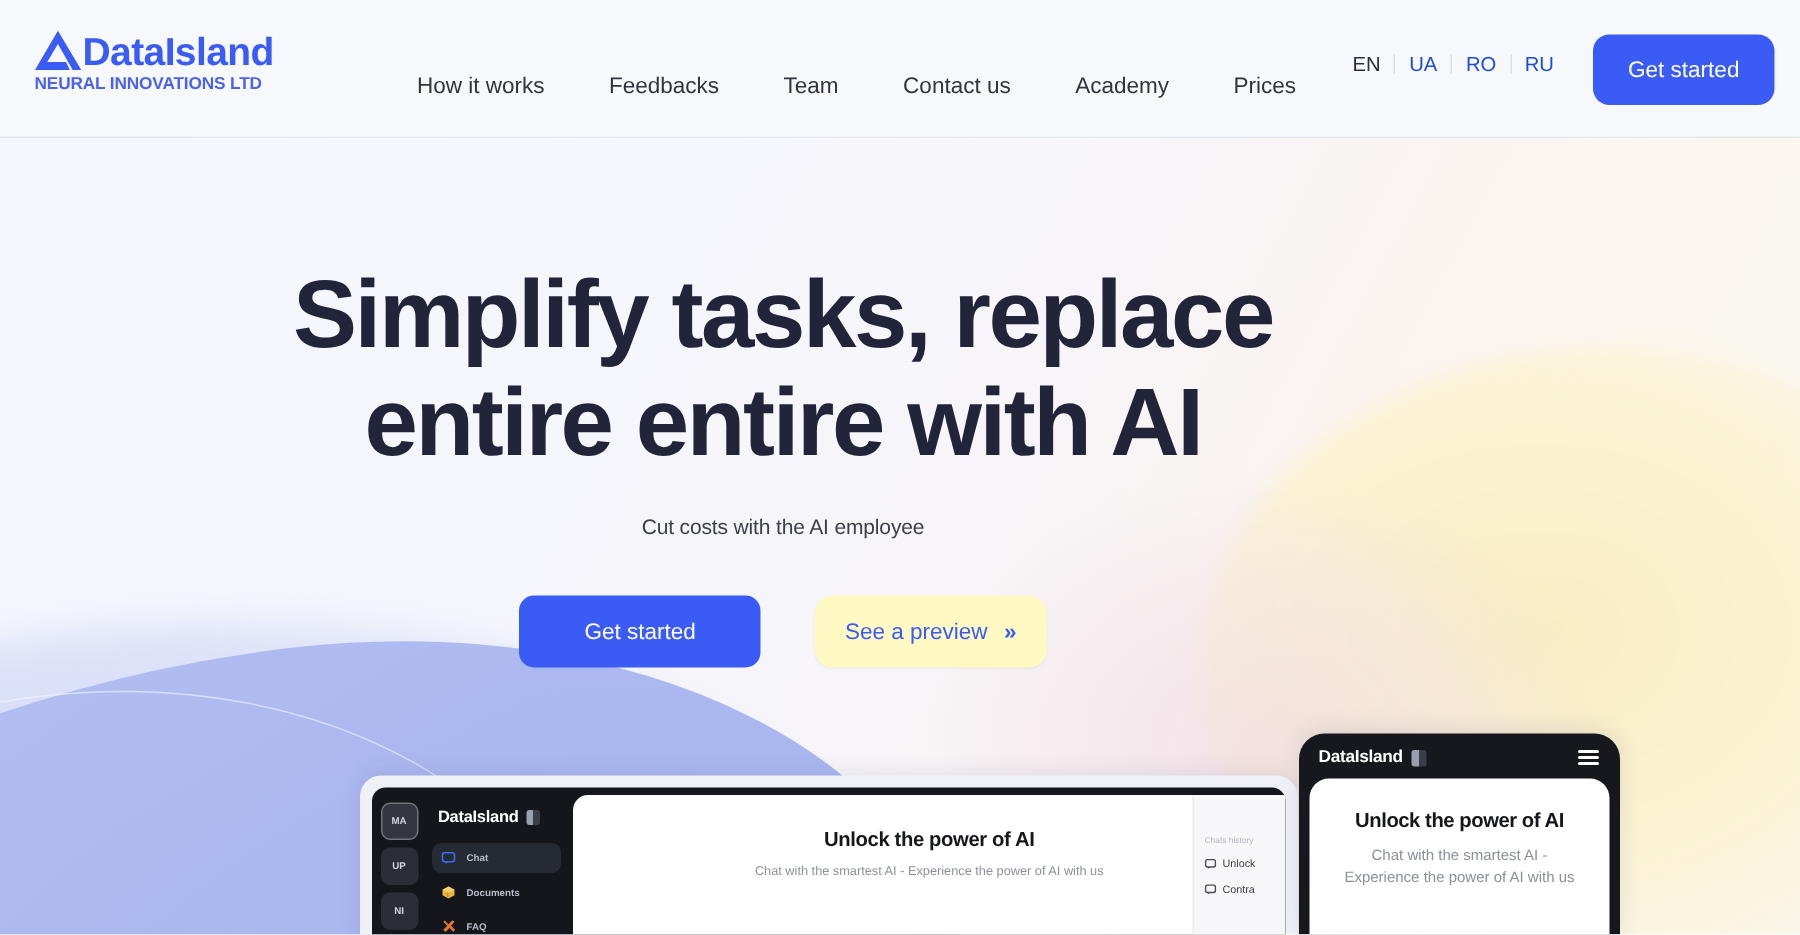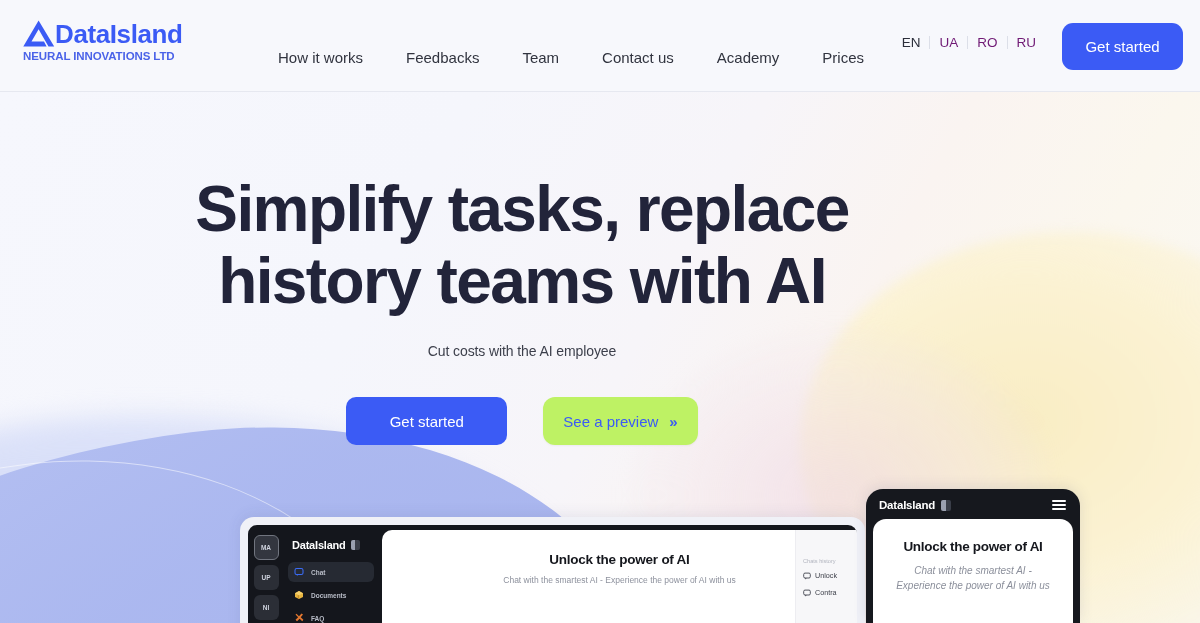--- a/index.html
+++ b/index.html
@@ -107,21 +107,21 @@
   .nav a {
     font-size:15px; color:#31343f; text-decoration:none;
     white-space:nowrap;
   }
 
   .lang {
     position:absolute; right:155px; top:0; height:84px;
     display:flex; align-items:center;
   }
   .lang-item {
-    font-size:13.5px; color:#701a75; padding:0 9px;
+    font-size:13.5px; color:#1d4ed8; padding:0 9px;
     position:relative; cursor:pointer;
   }
   .lang-item.active { color:#2b2e3a; font-weight:normal; }
   .lang-sep { width:1px; height:13px; background:#dcdfe8; }
 
   .btn-header {
     position:absolute; right:17px; top:23px;
     width:121px; height:47px;
     background:#3b5bf5; color:#fff;
     border:none; border-radius:11px;
@@ -151,21 +151,21 @@
     gap:36px; margin-top:38px;
   }
   .btn-primary {
     width:161px; height:48px;
     background:#3b5bf5; color:#fff;
     border:none; border-radius:10px;
     font-size:15px; font-family:inherit; cursor:pointer;
   }
   .btn-ghost {
     height:48px; padding:0 20px;
-    background:#bef264; color:#3b5bf5;
+    background:#fef9c3; color:#3b5bf5;
     border:none; border-radius:12px;
     font-size:15px; font-family:inherit; cursor:pointer;
     display:flex; align-items:center; gap:11px;
     box-shadow:0 1px 2px rgba(40,45,80,0.05);
   }
   .chev { font-size:15px; font-weight:bold; line-height:1; }
 
   
   .laptop {
     position:absolute; left:240px; top:517px;
@@ -262,21 +262,21 @@
     border-radius:2px;
   }
   .burger { display:flex; flex-direction:column; gap:2.5px; cursor:pointer; }
   .burger span { display:block; width:14px; height:1.8px; background:#fff; border-radius:1px; }
 
   .phone-screen {
     background:#fff; border-radius:13px 13px 0 0;
     height:100%; padding:20px 14px 0 14px; text-align:center;
   }
   .ph-h { color:#15171d; font-size:13.5px; font-weight:bold; letter-spacing:-0.3px; }
-  .ph-p { color:#8b8f9b; font-size:10px; line-height:15px; margin-top:9px;font-style:italic; }
+  .ph-p { color:#8b8f9b; font-size:10px; line-height:15px; margin-top:9px; }
 </style>
 </head>
 <body>
 
 <div id="page">
 
   <div class="bg-layer">
     <div class="hero-bg"></div>
     <div class="blob-cream"></div>
     <div class="blob-pink"></div>
@@ -315,21 +315,21 @@
       <span class="lang-sep"></span>
       <span class="lang-item">RU</span>
     </div>
 
     <button class="btn-header">Get started</button>
   </div>
 
   <div class="hero">
     <h1 class="hero-title">
       <span>Simplify tasks, replace</span>
-      <span class="l2">history teams with AI</span>
+      <span class="l2">entire entire with AI</span>
     </h1>
 
     <div class="hero-sub">Cut costs with the AI employee</div>
 
     <div class="cta-row">
       <button class="btn-primary">Get started</button>
       <button class="btn-ghost">
         <span>See a preview</span>
         <span class="chev">»</span>
       </button>

